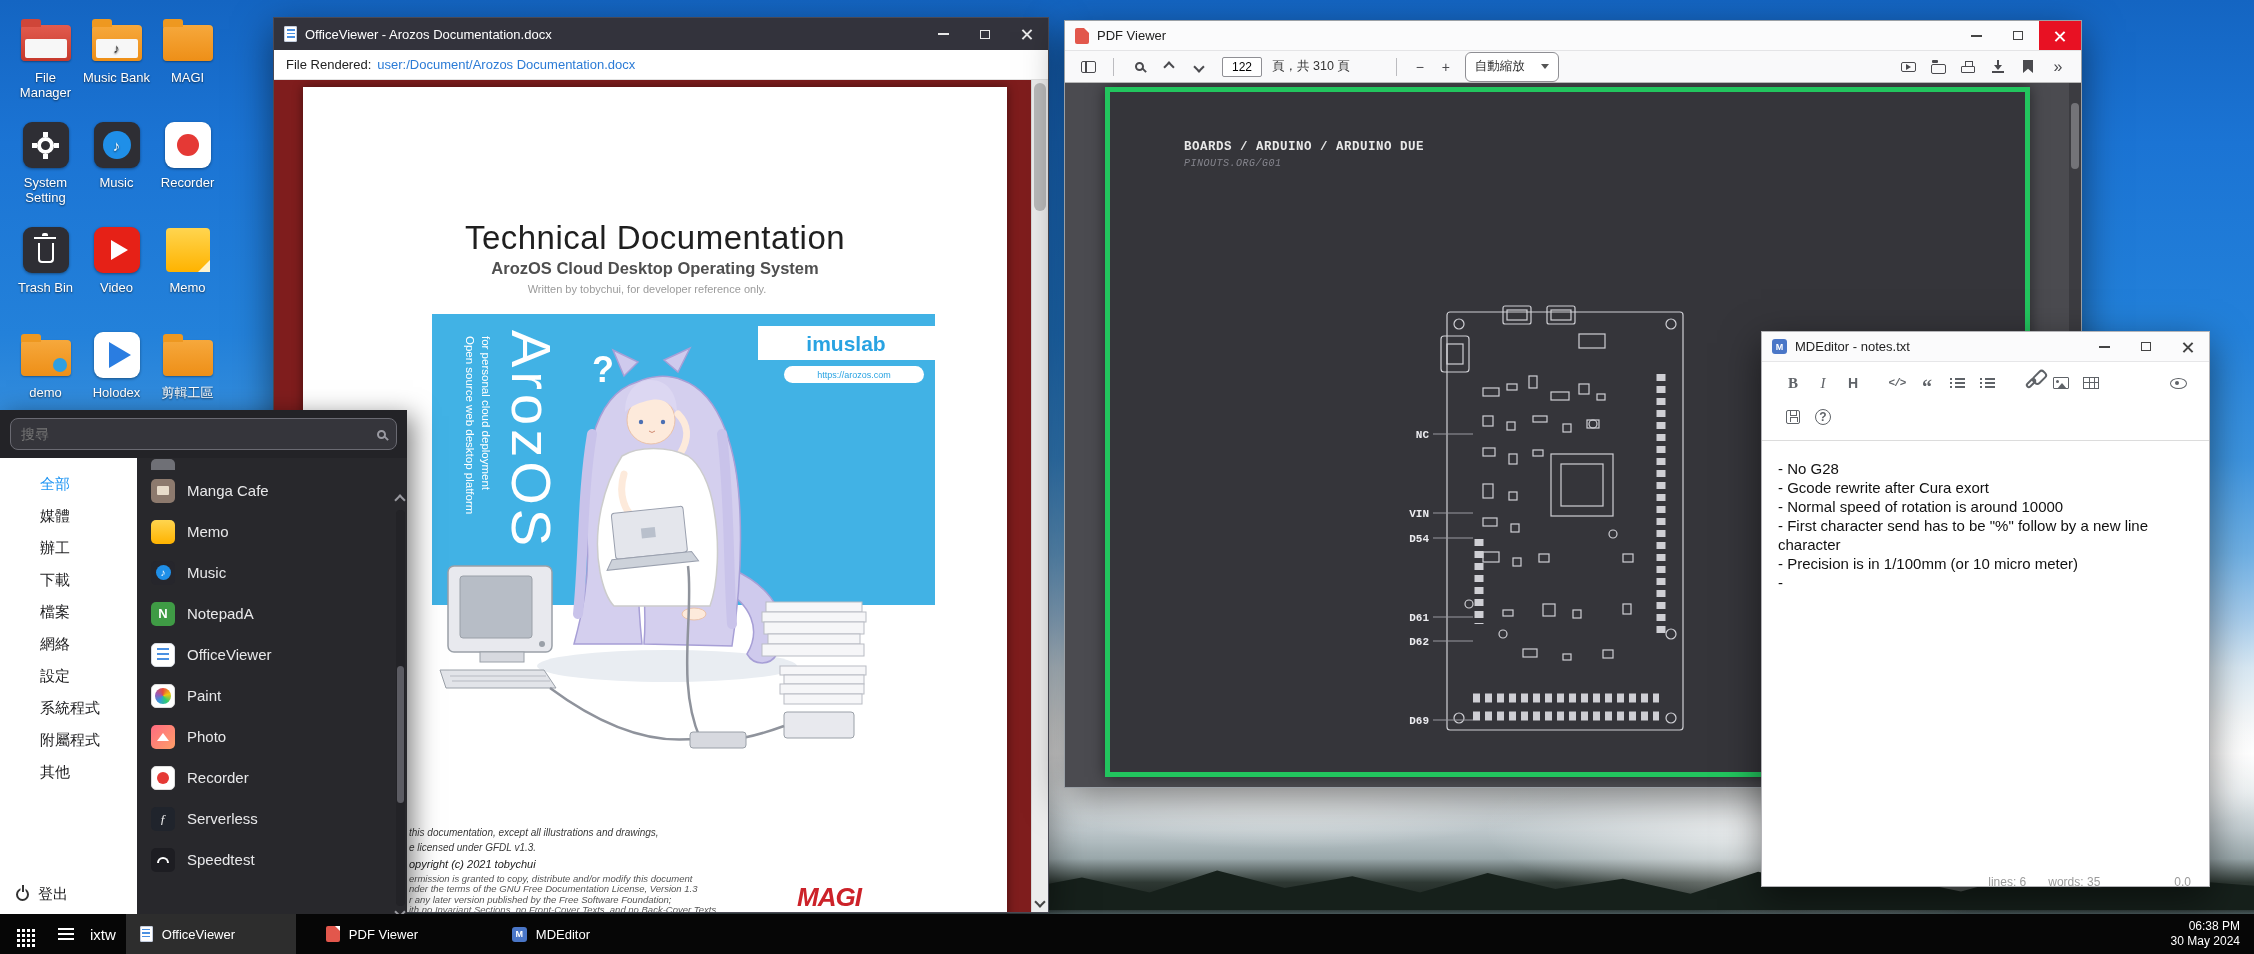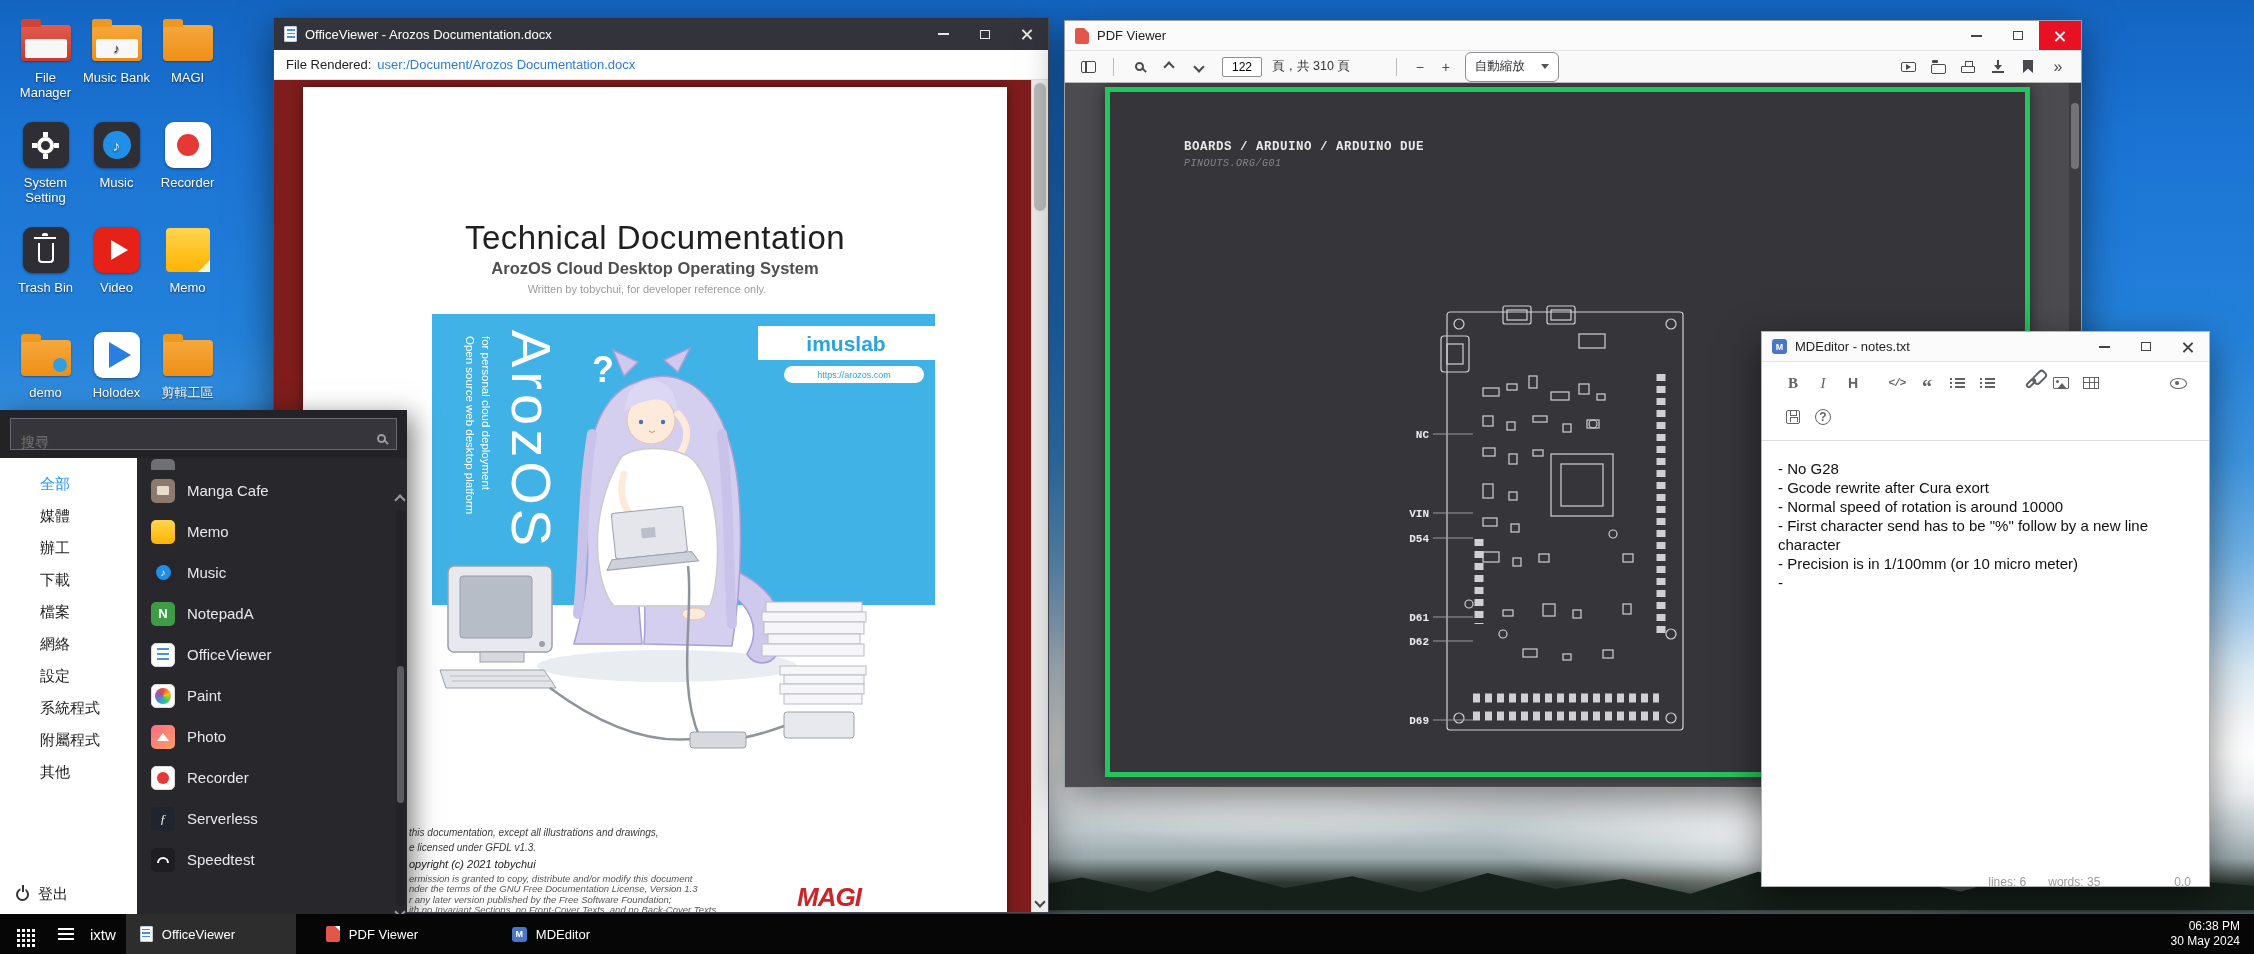--- a/index.html
+++ b/index.html
@@ -153,21 +153,21 @@
   .i-save::before{content:"";position:absolute;top:0;left:3px;width:5px;height:4px;border:1.4px solid currentColor;border-top:none;}
   .i-save::after{content:"";position:absolute;bottom:1px;left:2.5px;width:6px;height:4px;border:1.4px solid currentColor;border-bottom:none;}
   .t-help{font-size:12px;font-weight:bold;width:16px;height:16px;border:1.6px solid currentColor;border-radius:50%;display:flex;align-items:center;justify-content:center;}
   .mdedit{position:relative;height:448px;padding:18px 16px;font-size:15px;line-height:19px;color:#111;}
   .mstatus{position:absolute;left:0;right:0;top:432px;display:flex;justify-content:flex-end;padding-right:18px;gap:22px;color:#9b9b9b;font-size:12px;}
   .mstatus .cur{margin-left:52px;}
 
   
   .startmenu{position:absolute;left:0;top:410px;width:407px;height:504px;z-index:5;background:#28282c;box-shadow:6px 6px 24px rgba(0,0,0,.5);display:flex;flex-direction:column;}
   .smsearch{height:48px;display:flex;align-items:center;padding:0 10px;background:#232327;}
-  .smsearch .sfield{flex:1;display:flex;align-items:flex-start;height:32px;background:#35353b;border:1px solid #6a6a72;border-radius:0;padding:15px 10px;}
+  .smsearch .sfield{flex:1;display:flex;align-items:center;height:32px;background:#35353b;border:1px solid #6a6a72;border-radius:8px;padding:4px 10px;}
   .smsearch input{flex:1;background:transparent;border:none;outline:none;color:#ccc;font-size:14px;font-family:"Liberation Sans",sans-serif;}
   .smsearch .i-search{color:#9a9aa2;}
   .smbody{flex:1;display:flex;min-height:0;position:relative;}
   .smcats{width:137px;background:#fff;position:relative;padding-top:10px;padding-left:20px;}
   .smcat{height:32px;line-height:32px;padding-left:20px;font-size:15px;color:#1d1d1f;cursor:pointer;}
   .smcat.active{color:#2196f3;}
   .smlogout{position:absolute;left:16px;bottom:10px;font-size:15px;color:#1d1d1f;display:flex;align-items:center;cursor:pointer;}
   .pwr{width:13px;height:13px;border:2px solid #333;border-radius:50%;position:relative;margin-right:9px;}
   .pwr::before{content:"";position:absolute;top:-5px;left:3.5px;width:2px;height:7px;background:#333;box-shadow:0 0 0 1.5px #fff;}
   .smapps{flex:1;position:relative;overflow:hidden;padding-top:0;}

